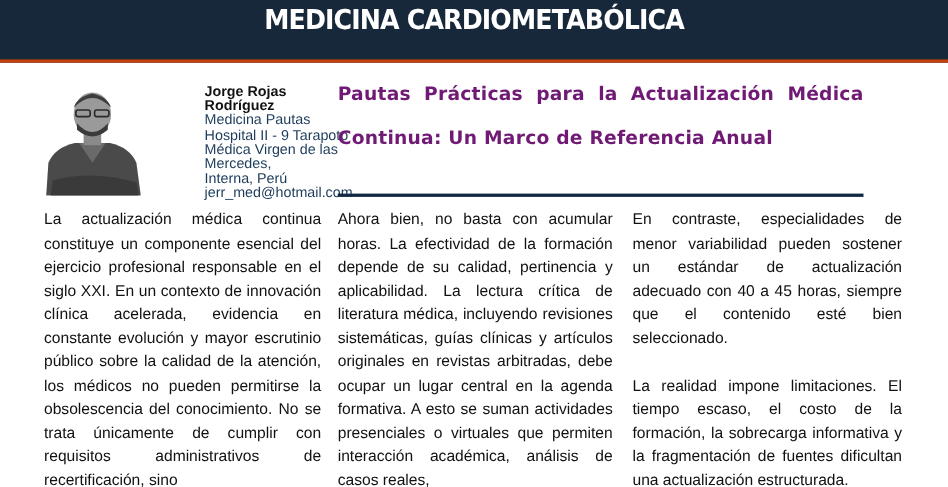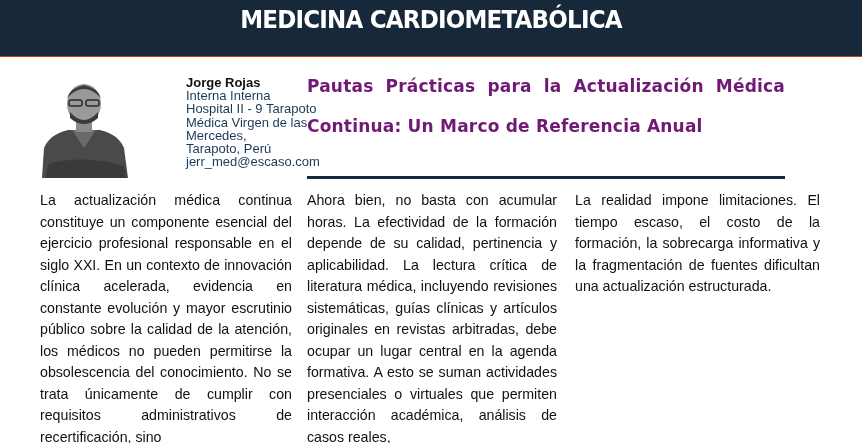--- a/index.html
+++ b/index.html
@@ -2,21 +2,21 @@
 <html><head>
   <meta charset="utf-8">
   <style>
     * { box-sizing: border-box; margin: 0; padding: 0; }
     html, body { width: 862px; height: 443px; overflow: hidden; background: #ffffff; }
     body { position: relative; font-family: "Liberation Sans", sans-serif; color: #1a1a1a; }
 
     .masthead {
       position: absolute; left: 0; top: 0; width: 862px; height: 57px;
       background: #18283b; text-align: center;
-      border-bottom: 1px solid #c2410c;
+      border-bottom: 3px solid #c2410c;
     }
     .masthead-title {
       position: absolute; left: 0; right: 0; top: 6px;
       font-family: "DejaVu Sans", sans-serif; font-weight: bold;
       font-size: 23px; letter-spacing: -0.8px; color: #ffffff;
       transform: scaleY(1.08);
     }
     .masthead-url {
       position: absolute; left: 0; right: 0; top: 39px;
       font-family: "DejaVu Serif", serif; font-size: 11.5px;
@@ -74,34 +74,36 @@
       <rect x="38" y="42" width="16" height="14" fill="#8a8a8a"></rect>
       <ellipse cx="46" cy="28" rx="17" ry="20" fill="#9a9a9a"></ellipse>
       <path d="M29 22 Q46 4 63 22 Q60 12 46 9 Q32 12 29 22 Z" fill="#3d3d3d"></path>
       <path d="M32 36 Q46 52 60 36 L60 42 Q46 54 32 42 Z" fill="#3a3a3a"></path>
       <rect x="31" y="24" width="13" height="6" rx="2" fill="none" stroke="#2a2a2a" stroke-width="1.5"></rect>
       <rect x="48" y="24" width="13" height="6" rx="2" fill="none" stroke="#2a2a2a" stroke-width="1.5"></rect>
     </svg>
   </div>
   <div class="author-info">
     <div class="name">Jorge Rojas</div>
-    <div>Interna Interna</div>
+    <div class="name">Rodríguez</div>
+    <div>Medicina Pautas</div>
     <div>Hospital II - 9 Tarapoto</div>
     <div>Médica Virgen de las Mercedes,</div>
-    <div>Tarapoto, Perú</div>
-    <div>jerr_med@escaso.com</div>
+    <div>Interna, Perú</div>
+    <div>jerr_med@hotmail.com</div>
   </div>
 </section>
 
 <h1 class="title">Pautas Prácticas para la Actualización Médica Continua: Un Marco de Referencia Anual</h1>
 <div class="title-rule"></div>
 
 <div class="col col-1">
   <p>La actualización médica continua constituye un componente esencial del ejercicio profesional responsable en el siglo XXI. En un contexto de innovación clínica acelerada, evidencia en constante evolución y mayor escrutinio público sobre la calidad de la atención, los médicos no pueden permitirse la obsolescencia del conocimiento. No se trata únicamente de cumplir con requisitos administrativos de recertificación, sino</p>
 </div>
 
 <div class="col col-2">
   <p>Ahora bien, no basta con acumular horas. La efectividad de la formación depende de su calidad, pertinencia y aplicabilidad. La lectura crítica de literatura médica, incluyendo revisiones sistemáticas, guías clínicas y artículos originales en revistas arbitradas, debe ocupar un lugar central en la agenda formativa. A esto se suman actividades presenciales o virtuales que permiten interacción académica, análisis de casos reales,</p>
 </div>
 
 <div class="col col-3">
+  <p>En contraste, especialidades de menor variabilidad pueden sostener un estándar de actualización adecuado con 40 a 45 horas, siempre que el contenido esté bien seleccionado.</p>
   <p>La realidad impone limitaciones. El tiempo escaso, el costo de la formación, la sobrecarga informativa y la fragmentación de fuentes dificultan una actualización estructurada.</p>
 </div>
 
 </body></html>

